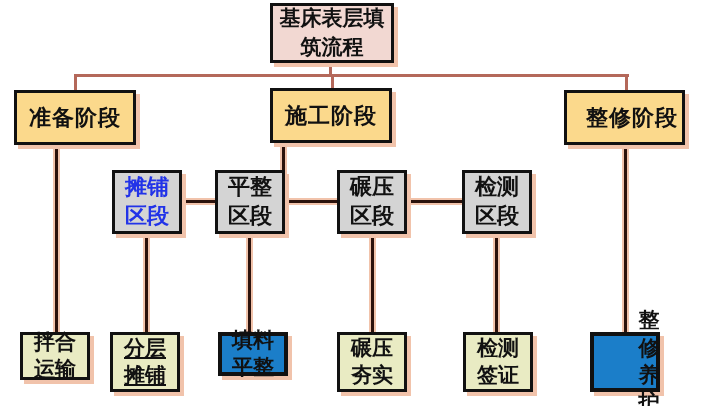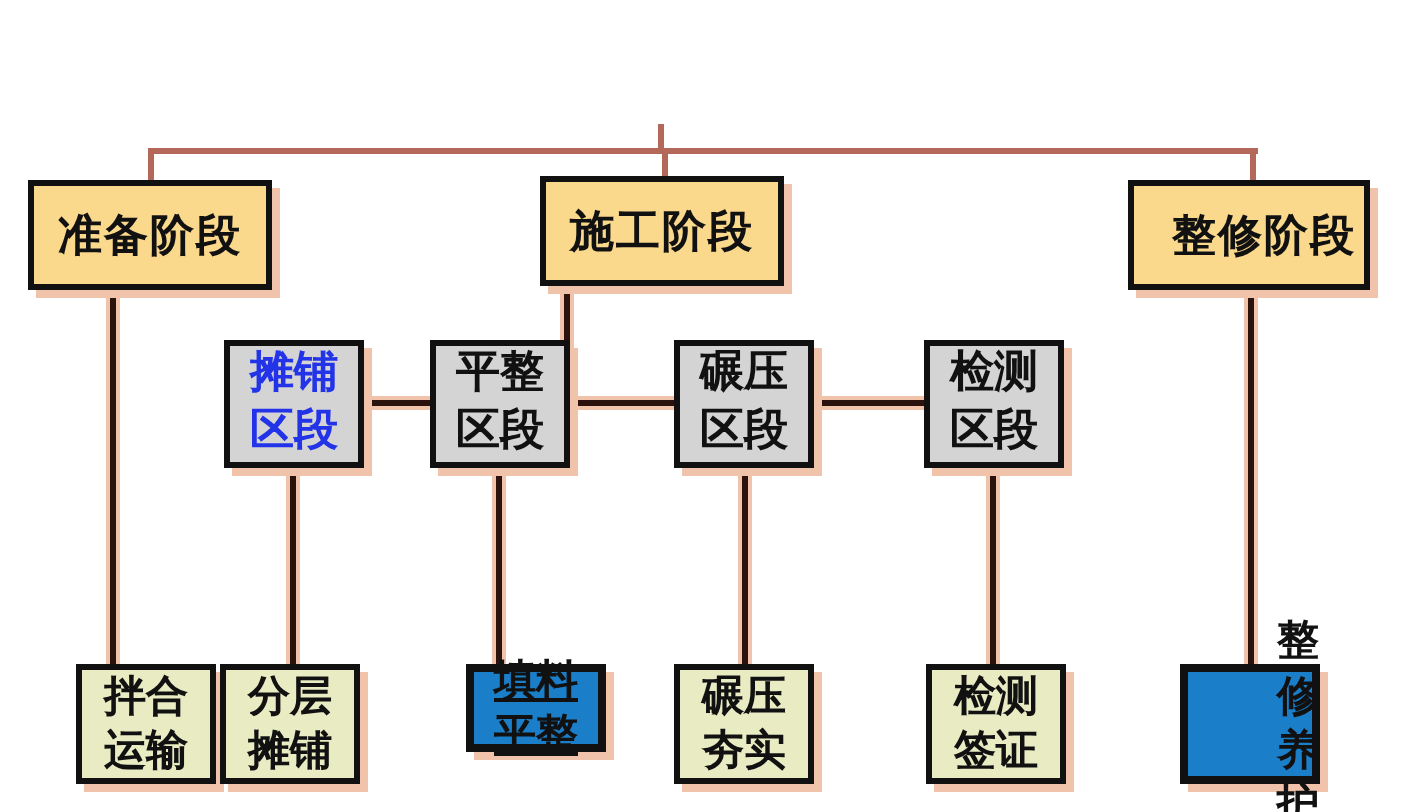--- a/index.html
+++ b/index.html
@@ -53,39 +53,41 @@
 
   <div class="conn-h" style="left:180px;top:198px;width:37px;"></div>
   <div class="conn-h" style="left:283px;top:198px;width:58px;"></div>
   <div class="conn-h" style="left:405px;top:198px;width:59px;"></div>
 
   <div class="conn-v" style="left:143px;top:234px;height:99px;"></div>
   <div class="conn-v" style="left:246px;top:234px;height:99px;"></div>
   <div class="conn-v" style="left:369px;top:234px;height:99px;"></div>
   <div class="conn-v" style="left:493px;top:234px;height:99px;"></div>
 
+  <div class="node title-node" style="left:270px;top:3px;width:124px;height:60px;">基床表层填
+筑流程</div>
 
   <div class="node stage-node" style="left:14px;top:90px;width:122px;height:55px;">准备阶段</div>
   <div class="node stage-node" style="left:270px;top:88px;width:122px;height:55px;">施工阶段</div>
   <div class="node stage-node" style="left:564px;top:90px;width:121px;height:55px;padding-left:15px;">整修阶段</div>
 
   <div class="node section-node blue-text" style="left:112px;top:170px;width:70px;height:64px;">摊铺
 区段</div>
   <div class="node section-node" style="left:215px;top:170px;width:70px;height:64px;">平整
 区段</div>
   <div class="node section-node" style="left:337px;top:170px;width:70px;height:64px;">碾压
 区段</div>
   <div class="node section-node" style="left:462px;top:170px;width:70px;height:64px;">检测
 区段</div>
 
-  <div class="node step-node" style="left:38px;top:332px;width:70px;height:60px;">拌合
+  <div class="node step-node" style="left:20px;top:332px;width:70px;height:48px;">拌合
 运输</div>
-  <div class="node step-node" style="left:110px;top:332px;width:70px;height:60px;">分层
+  <div class="node step-node" style="left:110px;top:332px;width:70px;height:60px;text-decoration:underline;">分层
 摊铺</div>
-  <div class="node step-node highlight" style="left:233px;top:332px;width:70px;height:44px;text-decoration:underline;">填料
+  <div class="node step-node highlight" style="left:218px;top:332px;width:70px;height:44px;">填料
 平整</div>
   <div class="node step-node" style="left:337px;top:332px;width:70px;height:60px;">碾压
 夯实</div>
   <div class="node step-node" style="left:463px;top:332px;width:70px;height:60px;">检测
 签证</div>
   <div class="node step-node highlight" style="left:590px;top:332px;width:70px;height:60px;padding-left:48px;">整修
 养护</div>
 
 </div>
 

